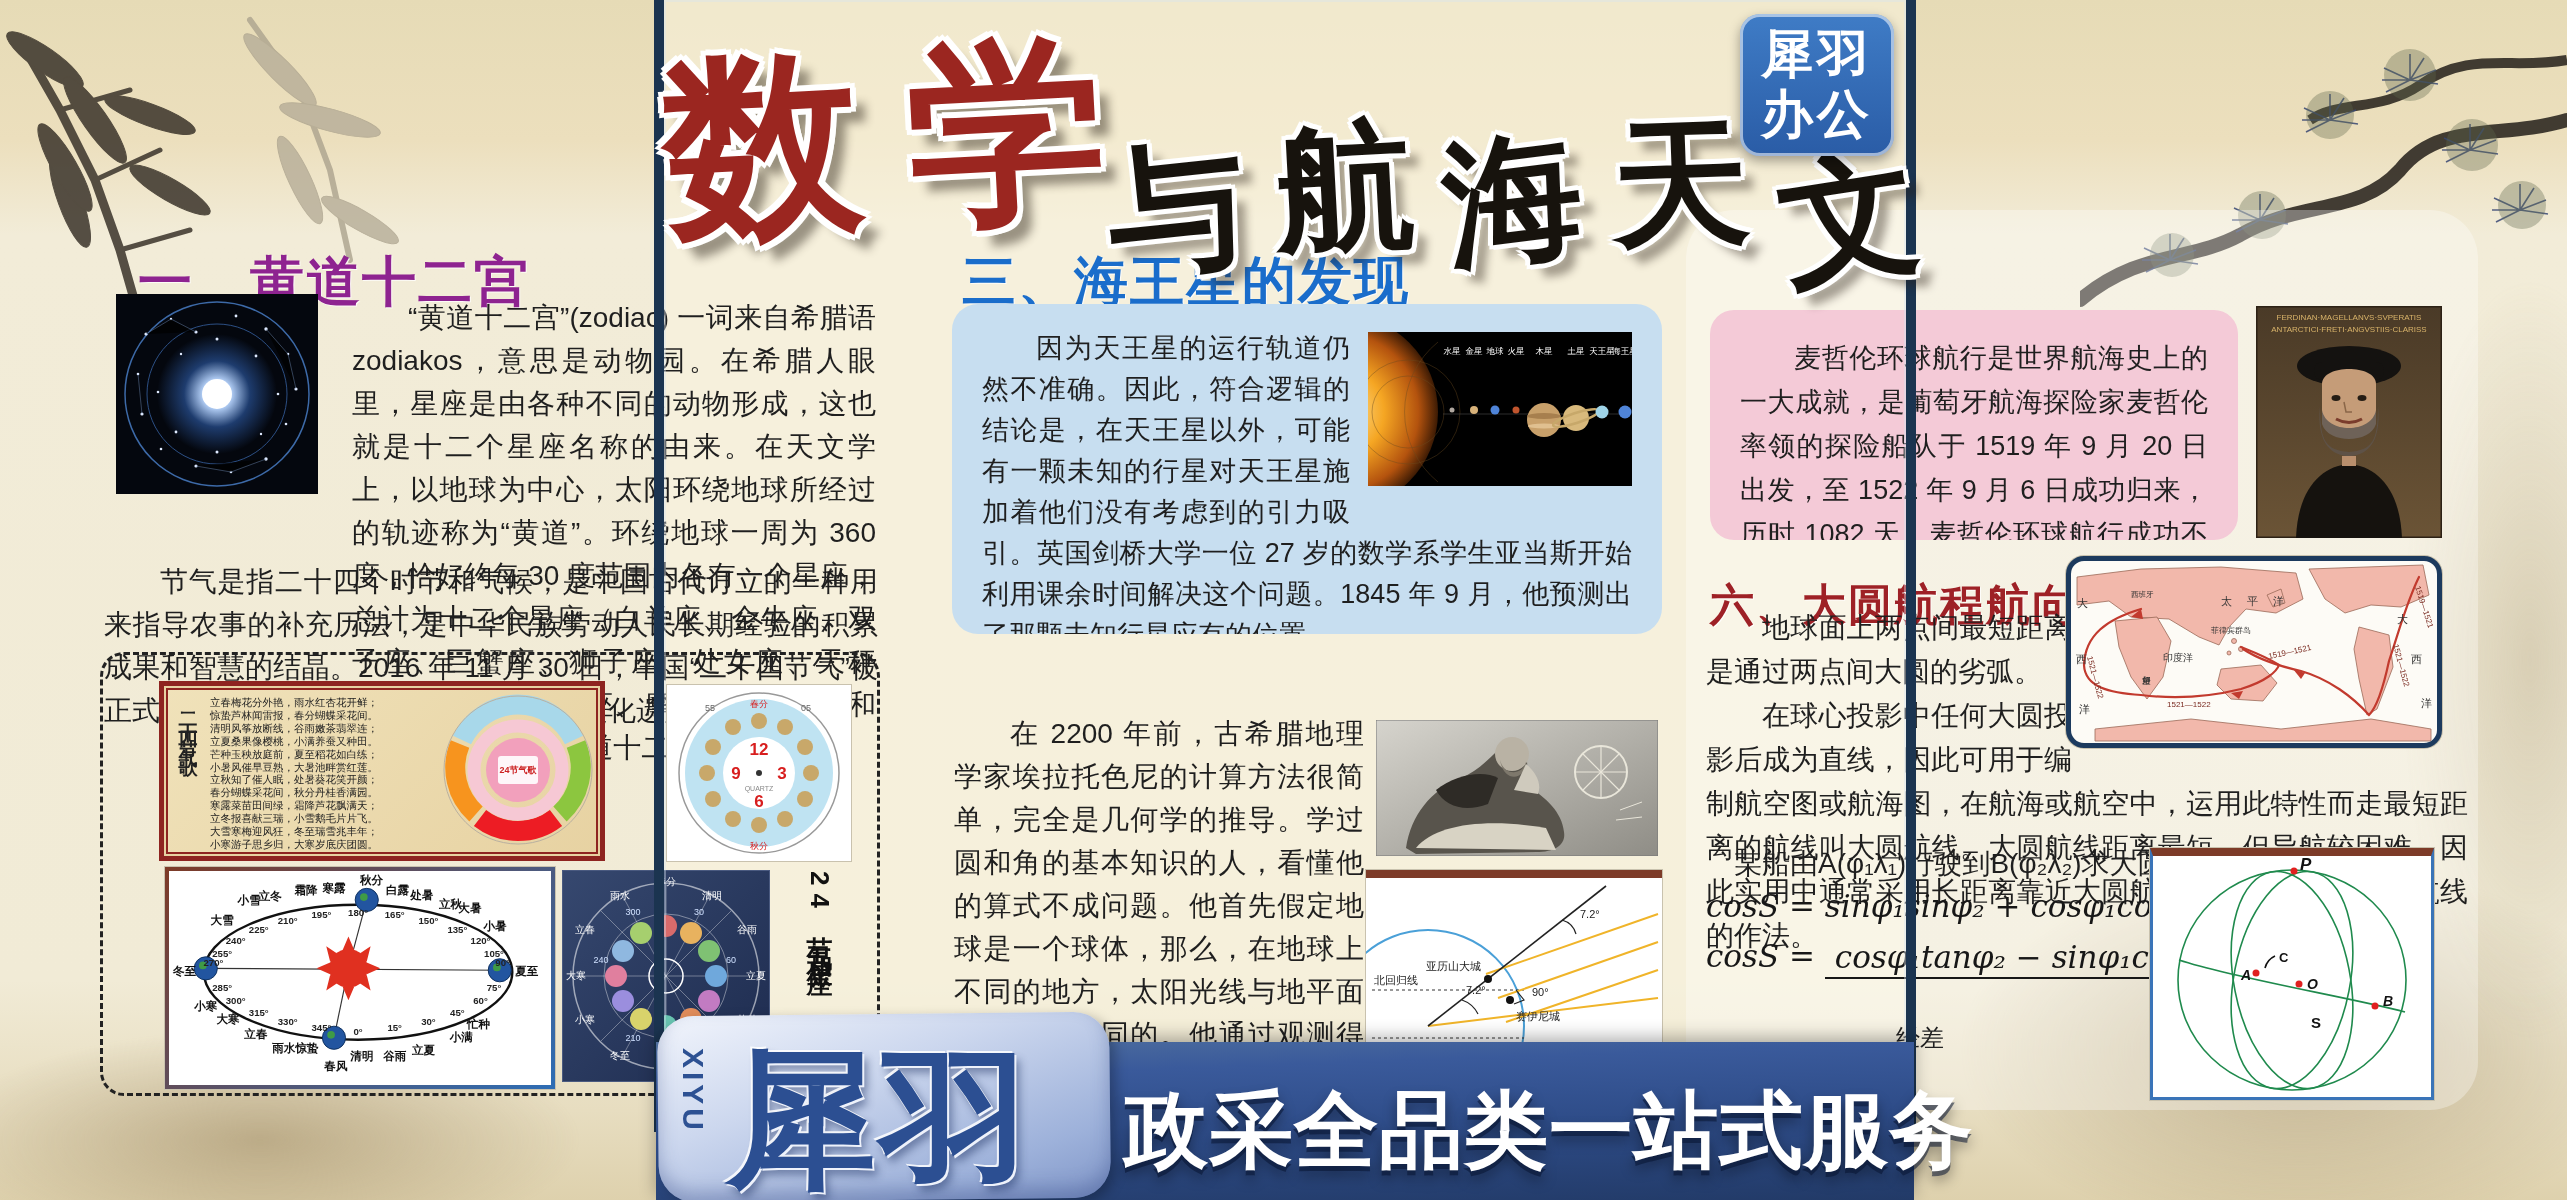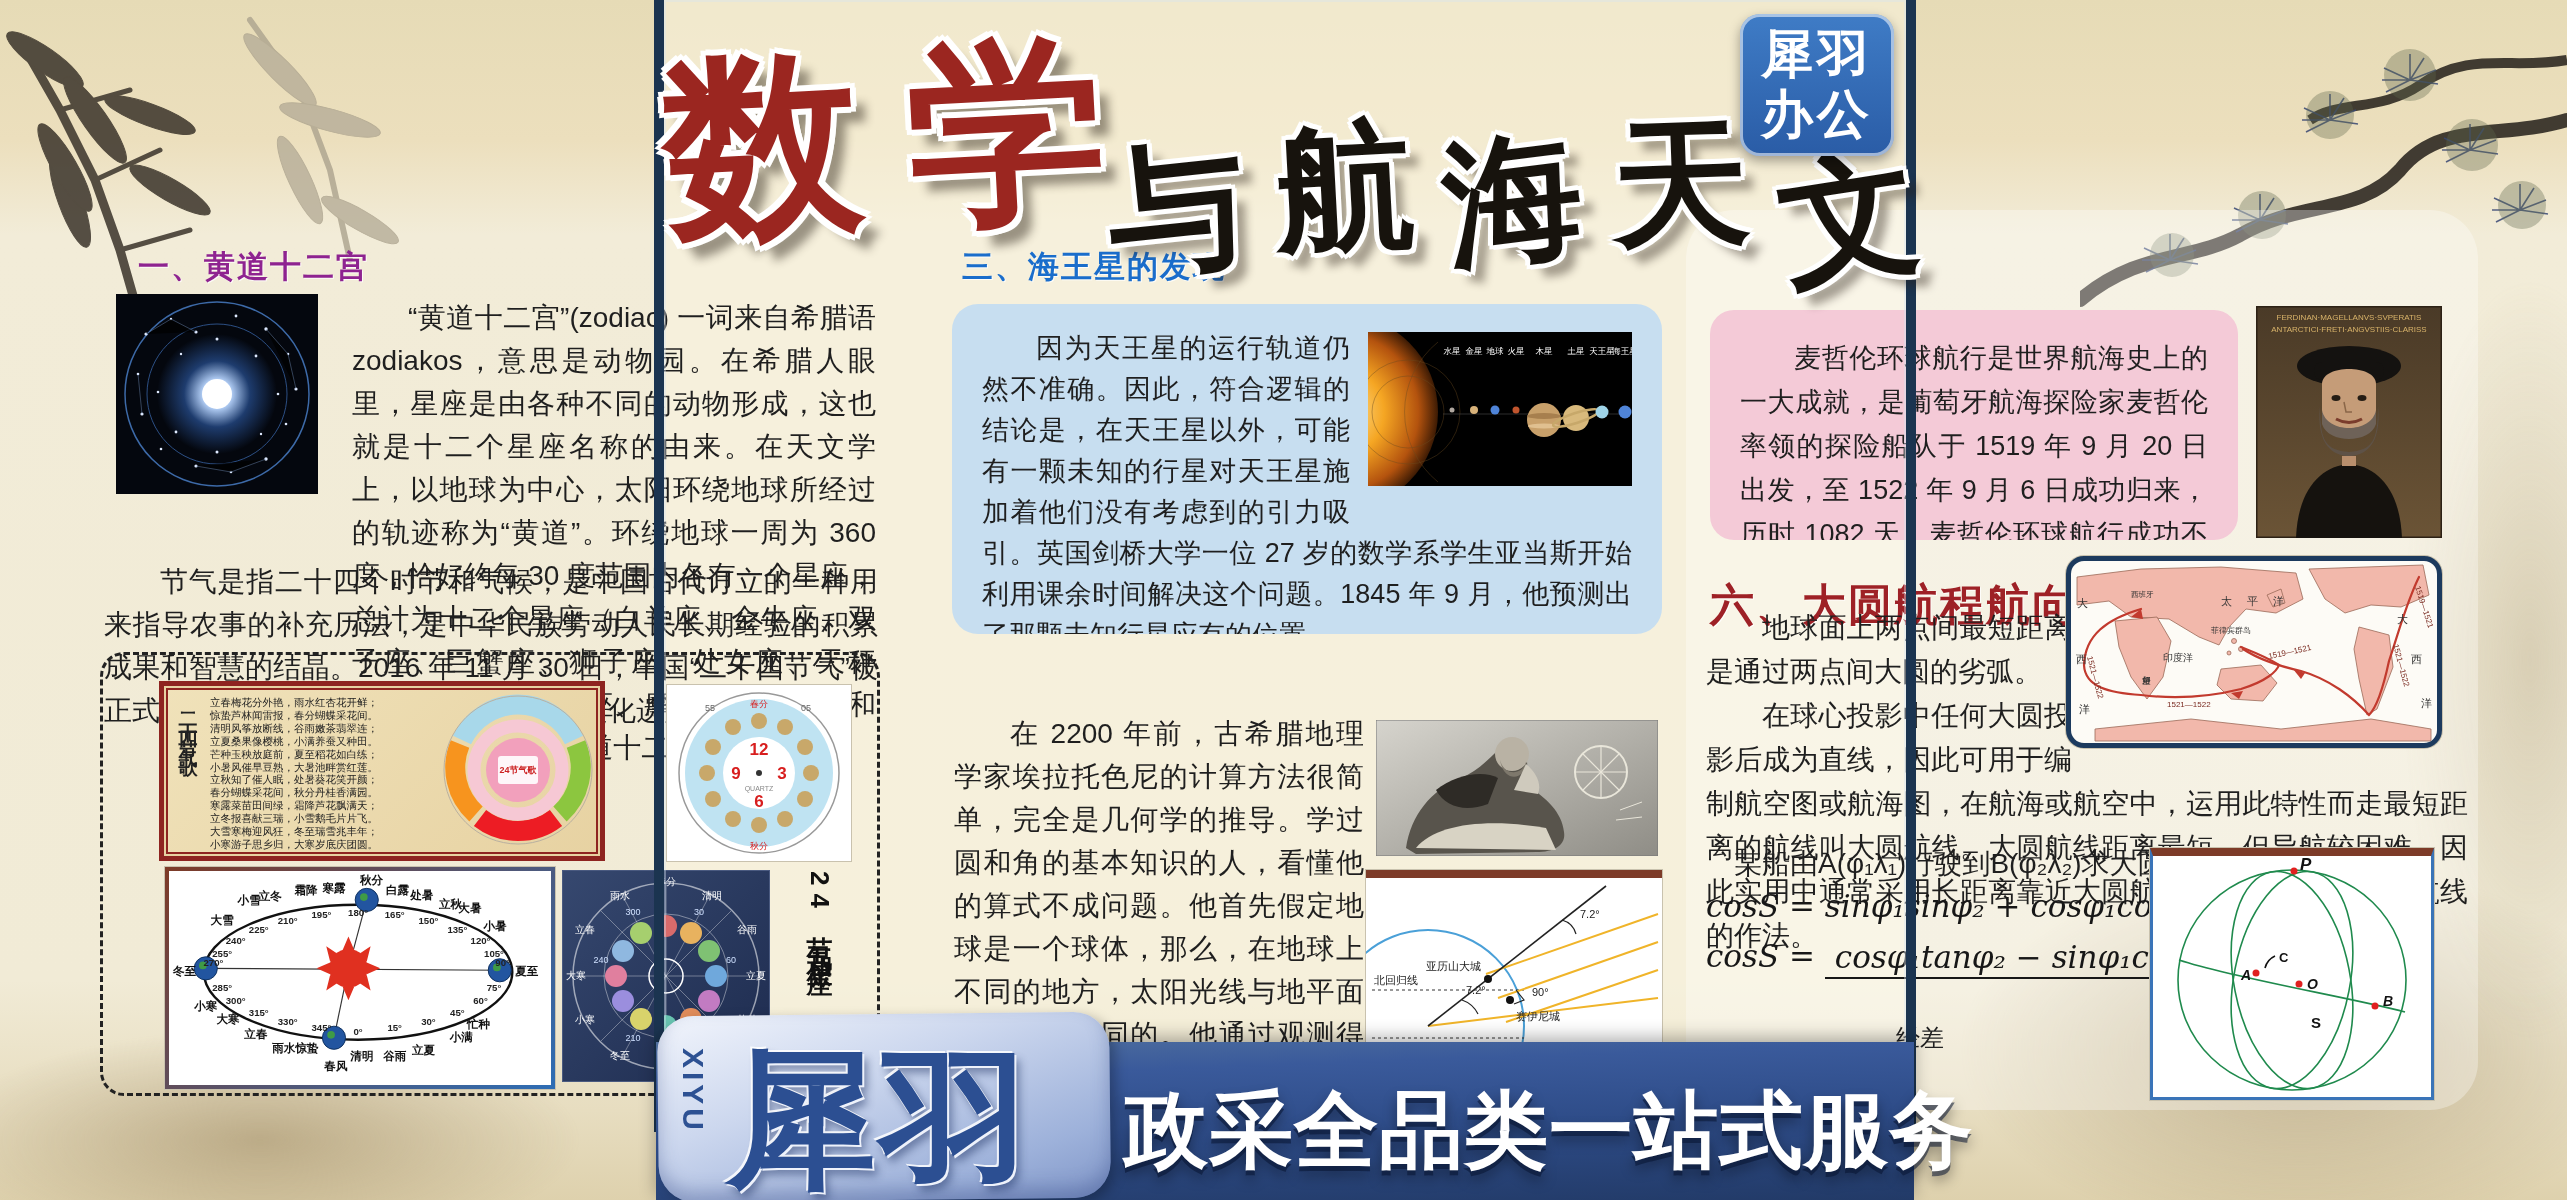--- a/index.html
+++ b/index.html
@@ -4,21 +4,21 @@
 <style>
   * { margin:0; padding:0; box-sizing:border-box; }
   html,body { background:#6b6557; }
   body { font-family:"Liberation Sans","DejaVu Sans",sans-serif; }
   #canvas { position:relative; width:2567px; height:1200px; overflow:hidden;
     background:linear-gradient(180deg,#e6dbb6 0px,#ecdfbd 140px,#f2ecd8 235px,#f1ebd6 980px,#e7ddc0 1110px,#ded1ad 1200px); }
   .abs { position:absolute; }
   .ni { pointer-events:none; }
 
   
-  .hd { font-weight:900; font-size:31px; letter-spacing:2px; white-space:nowrap;
+  .hd { font-weight:900; font-size:54px; letter-spacing:2px; white-space:nowrap;
         text-shadow:1px 1px 0 rgba(255,255,255,.8); }
   .hd-purple { color:#8e2390; }
   .hd-blue   { color:#1a6dcb; }
   .hd-red    { color:#9e2126; }
 
   
   .bodytxt { font-size:28px; line-height:43px; color:#1f1f1f; text-align:justify; }
   .bodytxt p { text-indent:2em; }
 
   

